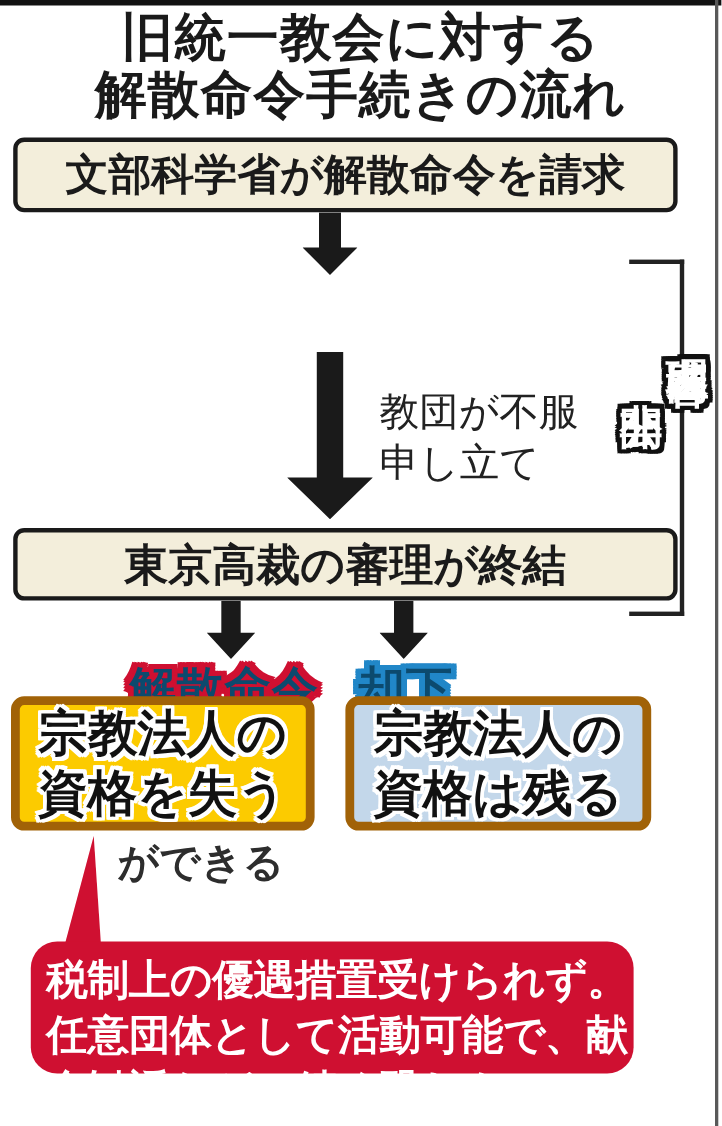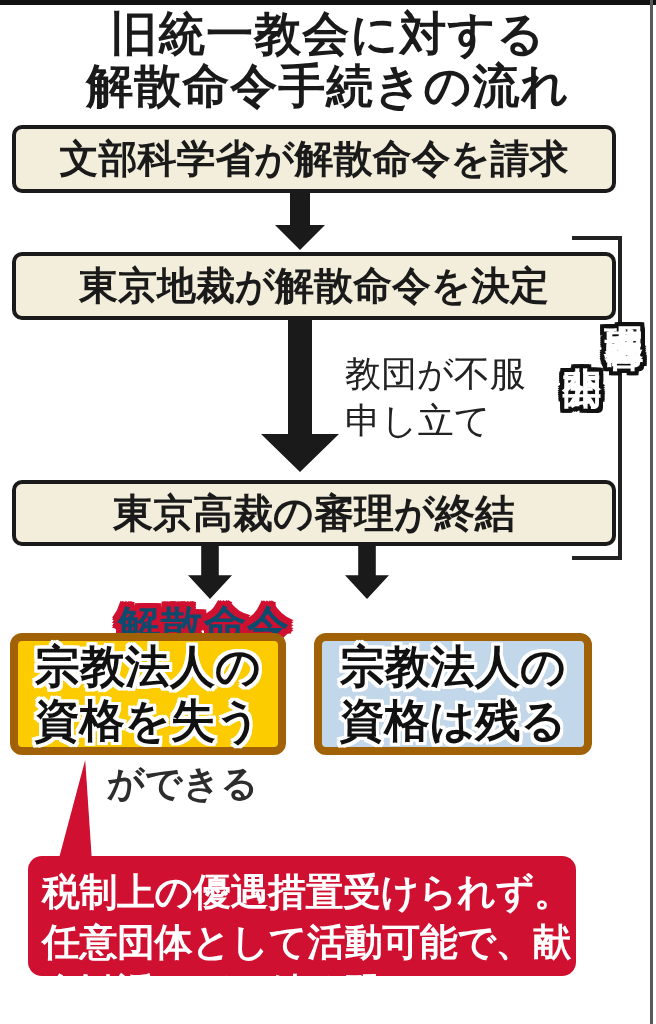--- a/index.html
+++ b/index.html
@@ -128,21 +128,21 @@
   }
   .footnote .l2{margin-left:12px;}
 
   
   .callout-tail{
     left:58px;top:760px;width:34px;height:102px;background:#cf1031;
     clip-path:polygon(80% 0,100% 100%,0 100%);
   }
   .callout{
     left:28px;top:856px;width:548px;height:120px;box-sizing:border-box;
-    background:#cf1031;border-radius:14px;
+    background:#cf1031;border-radius:24px;
     padding:11px 8px 0 14px;
     color:#fff;font-size:38px;line-height:50px;font-weight:800;
     letter-spacing:-0.5px;white-space:nowrap;
   }
 </style>
 </head>
 <body>
 
 <div id="stage">
 
@@ -153,43 +153,41 @@
     <div>旧統一教会に対する</div>
     <div>解散命令手続きの流れ</div>
   </div>
 
   <div class="abs pbox pbox1">
     <span>文部科学省が解散命令を請求</span>
   </div>
 
   <div class="abs arrow arrow-sm1"></div>
 
-  <div class="abs pbox pbox2">
-    <span>東京地裁が解散命令を決定</span>
-  </div>
 
   <div class="abs arrow arrow-big"></div>
 
   <div class="abs appeal">
     <div>教団が不服</div>
     <div>申し立て</div>
   </div>
 
   <div class="abs pbox pbox3">
     <span>東京高裁の審理が終結</span>
   </div>
 
   <div class="abs bracket"></div>
   <div class="abs vlabel vlabel-main">審理内容は</div>
   <div class="abs vlabel vlabel-sub">非公開</div>
 
   <div class="abs arrow arrow-outL"></div>
   <div class="abs arrow arrow-outR"></div>
 
   <div class="abs badge badge-red">解散命令</div>
+  <div class="abs badge badge-blue">却下</div>
 
   <div class="abs obox obox-yellow">
     <div>宗教法人の</div>
     <div>資格を失う</div>
   </div>
 
   <div class="abs obox obox-blue">
     <div>宗教法人の</div>
     <div>資格は残る</div>
   </div>

